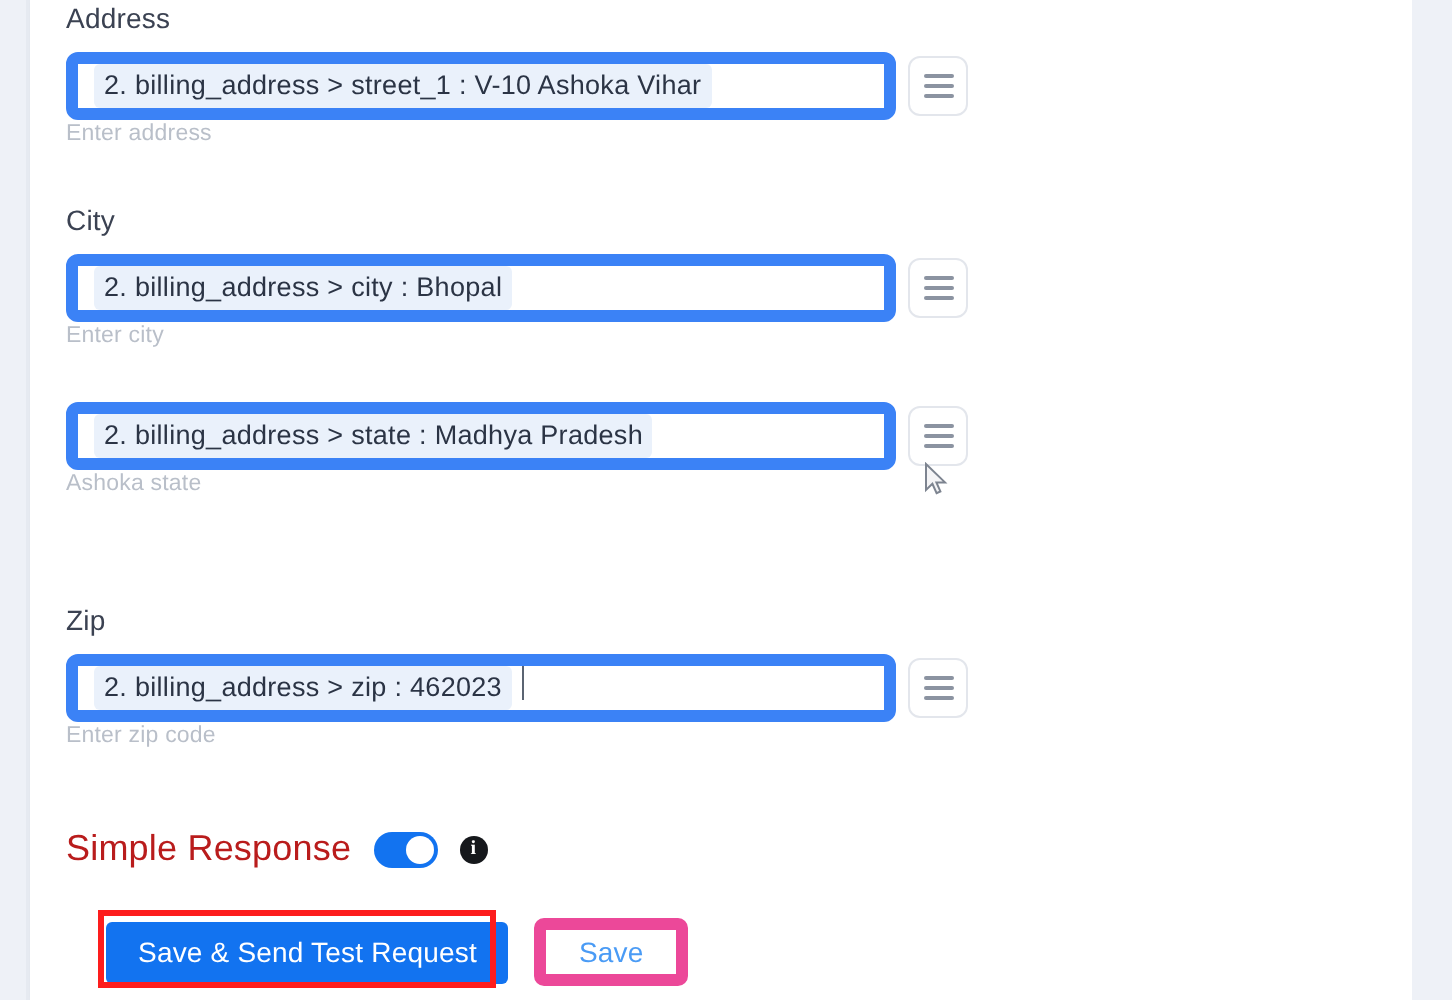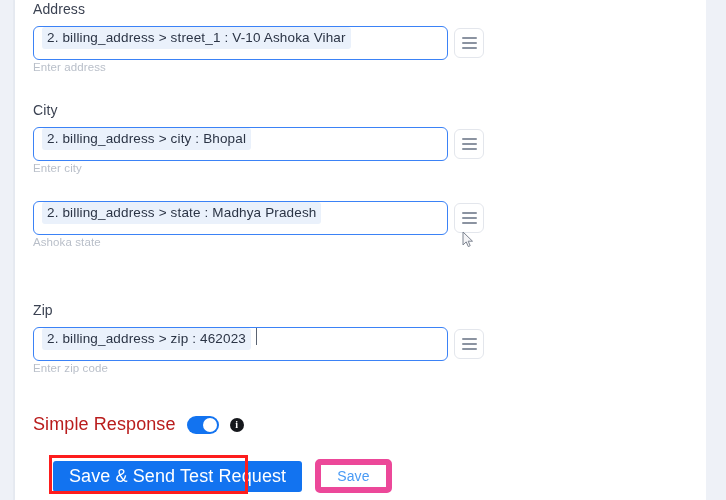--- a/index.html
+++ b/index.html
@@ -74,21 +74,21 @@
     display: flex;
     align-items: center;
     gap: 6px;
   }
 
   .token-input {
     position: relative;
     box-sizing: border-box;
     width: 415px;
     height: 34px;
-    border: 1px solid #3b82f6;
+    border: 6px solid #3b82f6;
     border-radius: 6px;
     background: #ffffff;
     display: flex;
     align-items: flex-start;
     padding: 0 8px;
     overflow: hidden;
   }
 
   .token {
     display: inline-block;
@@ -194,21 +194,21 @@
     gap: 13px;
   }
   .btn-primary {
     box-sizing: border-box;
     height: 31px;
     padding: 0 16px;
     background: #1273f0;
     color: #ffffff;
     border: none;
     border-radius: 3px;
-    font-size: 18px;
+    font-size: 14px;
     font-family: "Liberation Sans", sans-serif;
     letter-spacing: .1px;
     cursor: pointer;
     display: flex;
     align-items: center;
     white-space: nowrap;
   }
   .btn-secondary {
     box-sizing: border-box;
     height: 34px;

